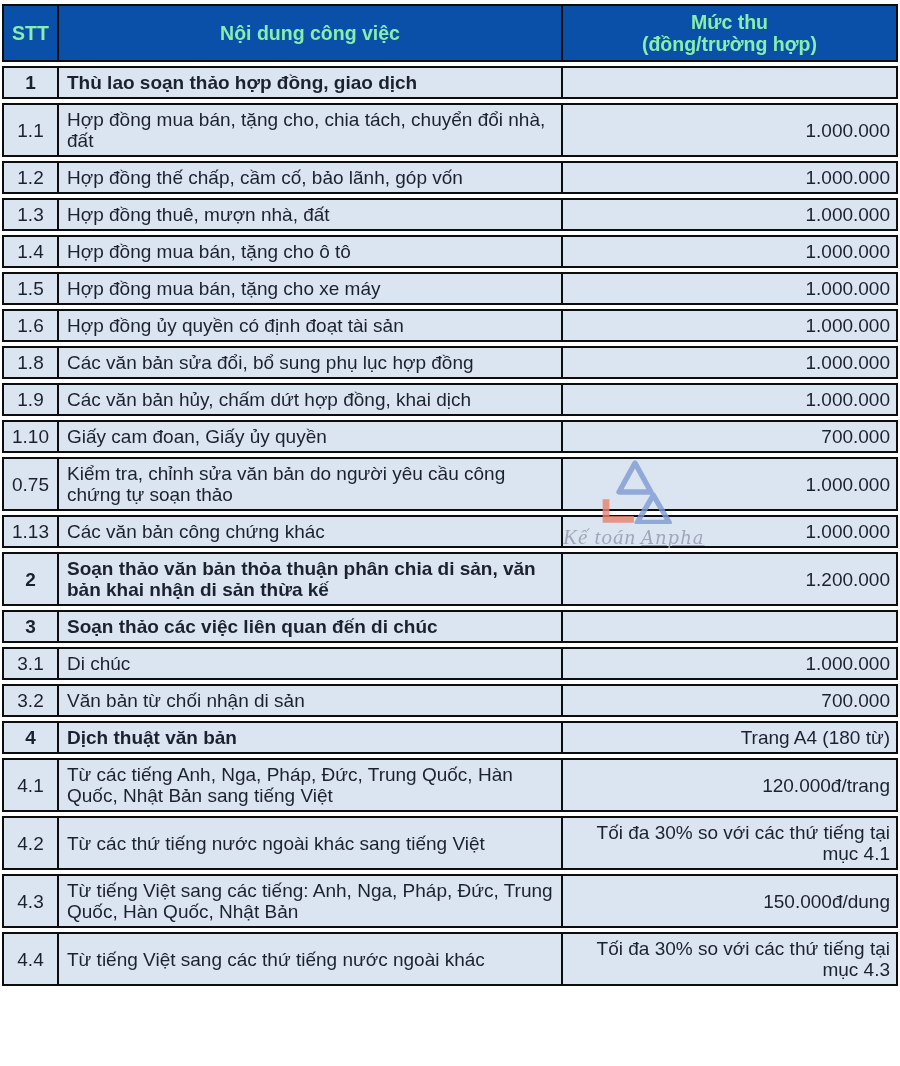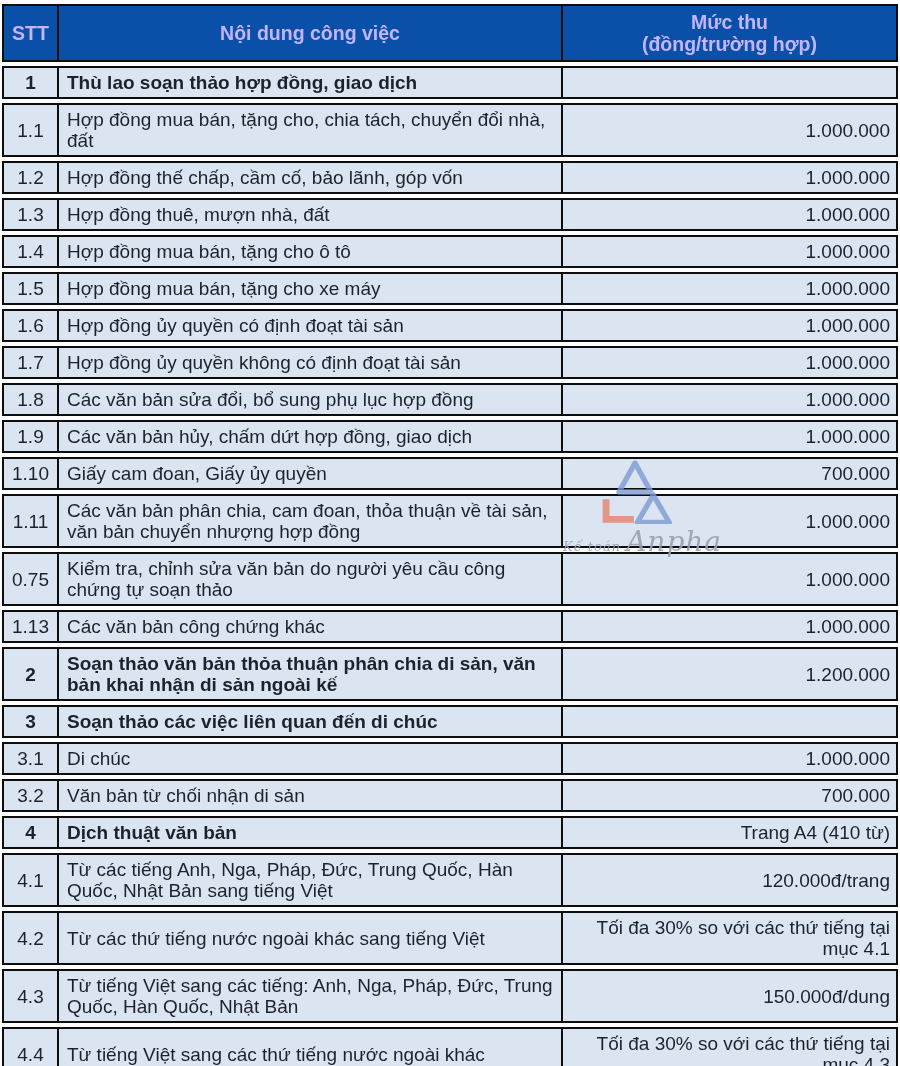--- a/index.html
+++ b/index.html
@@ -31,21 +31,21 @@
   th, td {
     border: 2px solid #0d0d0d;
     vertical-align: middle;
     line-height: 21px;
     overflow: hidden;
   }
   td + td, th + th { border-left: none; }
 
   thead th {
     background: #0a4fa8;
-    color: #c4b5fd;
+    color: #86efac;
     font-weight: bold;
     font-size: 19.5px;
     text-align: center;
     padding: 5px 4px;
     line-height: 22px;
   }
   thead th.price-h { white-space: pre-line; }
 
   tbody td { background: #dbe5f1; }
 
@@ -82,22 +82,22 @@
     opacity: 0.8;
   }
   .wm-text {
     margin-top: 1px;
     font-family: "DejaVu Serif", serif;
     font-style: italic;
     color: #99a1b1;
     opacity: 0.9;
     white-space: nowrap;
   }
-  .wm-prefix { font-size: 13px; letter-spacing: 1px; }
-  .wm-brand  { font-size: 28px; letter-spacing: 1px; }
+  .wm-prefix { font-size: 21px; letter-spacing: 1px; font-family: Liberation Serif, serif; }
+  .wm-brand  { font-size: 18px; letter-spacing: 1px; text-decoration: underline; }
 </style>
 </head>
 <body>
 
 <div class="page">
 
   <table class="fee-table">
     <colgroup>
       <col class="c-stt">
       <col class="c-content">
@@ -141,78 +141,68 @@
       <td class="stt">1.5</td>
       <td class="content">Hợp đồng mua bán, tặng cho xe máy</td>
       <td class="price">1.000.000</td>
     </tr>
         <tr>
       <td class="stt">1.6</td>
       <td class="content">Hợp đồng ủy quyền có định đoạt tài sản</td>
       <td class="price">1.000.000</td>
     </tr>
         <tr>
-      <td class="stt">1.7</td>
-      <td class="content">Hợp đồng ủy quyền không có định đoạt tài sản</td>
-      <td class="price">1.000.000</td>
-    </tr>
-        <tr>
       <td class="stt">1.8</td>
       <td class="content">Các văn bản sửa đổi, bổ sung phụ lục hợp đồng</td>
       <td class="price">1.000.000</td>
     </tr>
         <tr>
       <td class="stt">1.9</td>
-      <td class="content">Các văn bản hủy, chấm dứt hợp đồng, giao dịch</td>
+      <td class="content">Các văn bản hủy, chấm dứt hợp đồng, khai dịch</td>
       <td class="price">1.000.000</td>
     </tr>
         <tr>
       <td class="stt">1.10</td>
       <td class="content">Giấy cam đoan, Giấy ủy quyền</td>
       <td class="price">700.000</td>
     </tr>
         <tr>
-      <td class="stt">1.11</td>
-      <td class="content">Các văn bản phân chia, cam đoan, thỏa thuận về tài sản, văn bản chuyển nhượng hợp đồng</td>
-      <td class="price">1.000.000</td>
-    </tr>
-        <tr>
       <td class="stt">0.75</td>
       <td class="content">Kiểm tra, chỉnh sửa văn bản do người yêu cầu công chứng tự soạn thảo</td>
       <td class="price">1.000.000</td>
     </tr>
         <tr>
       <td class="stt">1.13</td>
       <td class="content">Các văn bản công chứng khác</td>
       <td class="price">1.000.000</td>
     </tr>
         <tr class="section-row">
       <td class="stt">2</td>
-      <td class="content">Soạn thảo văn bản thỏa thuận phân chia di sản, văn bản khai nhận di sản ngoài kế</td>
+      <td class="content">Soạn thảo văn bản thỏa thuận phân chia di sản, văn bản khai nhận di sản thừa kế</td>
       <td class="price">1.200.000</td>
     </tr>
         <tr class="section-row">
       <td class="stt">3</td>
       <td class="content">Soạn thảo các việc liên quan đến di chúc</td>
       <td class="price"></td>
     </tr>
         <tr>
       <td class="stt">3.1</td>
       <td class="content">Di chúc</td>
       <td class="price">1.000.000</td>
     </tr>
         <tr>
       <td class="stt">3.2</td>
       <td class="content">Văn bản từ chối nhận di sản</td>
       <td class="price">700.000</td>
     </tr>
         <tr class="section-row">
       <td class="stt">4</td>
       <td class="content">Dịch thuật văn bản</td>
-      <td class="price">Trang A4 (410 từ)</td>
+      <td class="price">Trang A4 (180 từ)</td>
     </tr>
         <tr>
       <td class="stt">4.1</td>
       <td class="content">Từ các tiếng Anh, Nga, Pháp, Đức, Trung Quốc, Hàn Quốc, Nhật Bản sang tiếng Việt</td>
       <td class="price">120.000đ/trang</td>
     </tr>
         <tr>
       <td class="stt">4.2</td>
       <td class="content">Từ các thứ tiếng nước ngoài khác sang tiếng Việt</td>
       <td class="price">Tối đa 30% so với các thứ tiếng tại mục 4.1</td>

